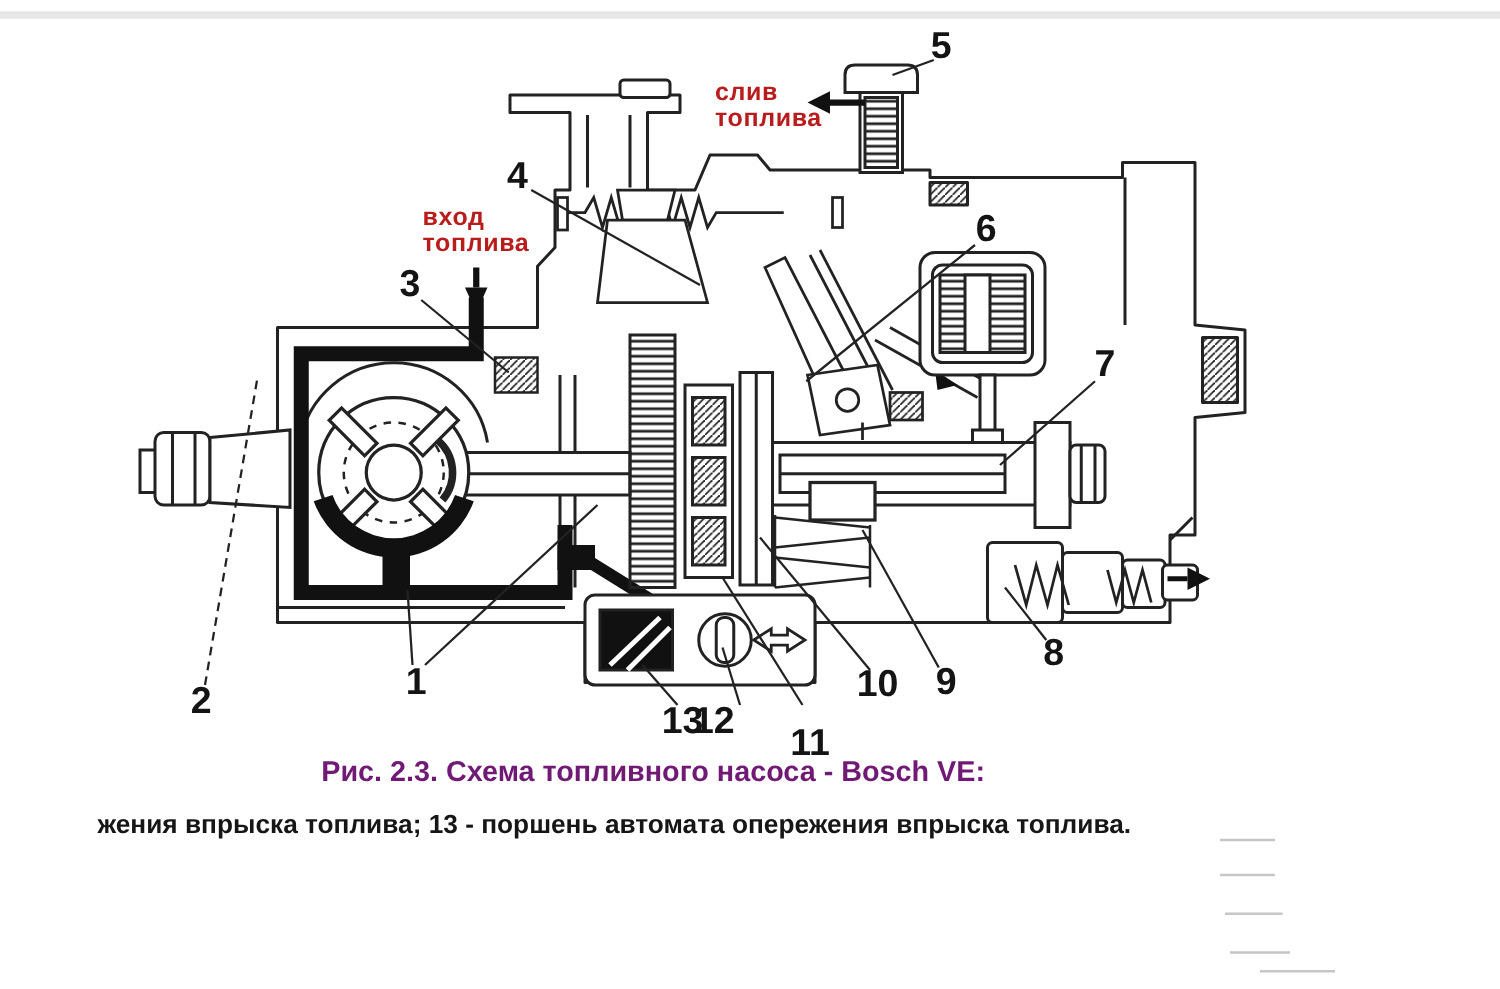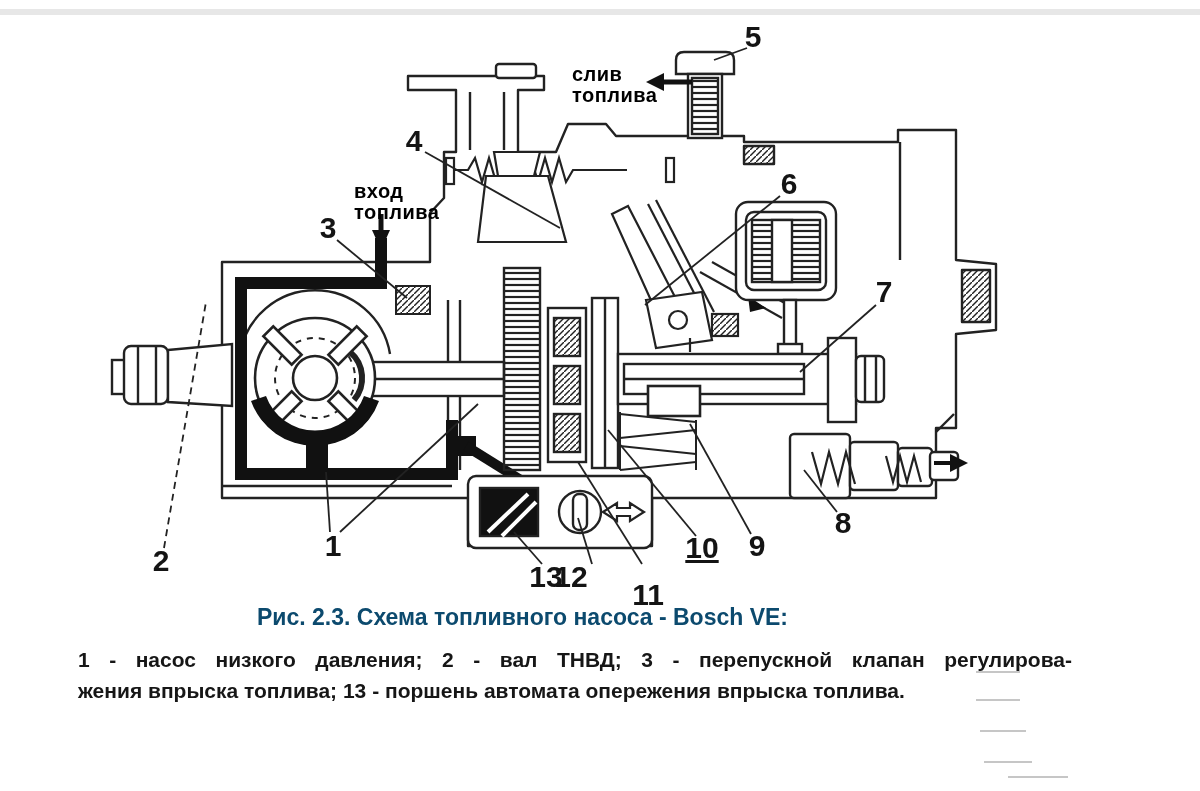--- a/index.html
+++ b/index.html
@@ -1,25 +1,25 @@
 <!DOCTYPE html>
 <html><head>
 <meta charset="utf-8">
 <style>
   html,body{margin:0;padding:0;background:#fff;}
   #page{position:relative;width:1200px;height:791px;background:#fff;overflow:hidden;
         font-family:"Liberation Sans",sans-serif;color:#151515;}
   .scanband{position:absolute;left:0;top:9px;width:1200px;height:6px;background:#e7e7e7;}
   svg{position:absolute;left:0;top:0;}
   .ann{position:absolute;font-weight:bold;font-size:20px;line-height:21px;white-space:pre-line;
-       color:#000000;letter-spacing:.5px;}
+       color:#b91c1c;letter-spacing:.5px;}
   .callout{position:absolute;transform:translate(-50%,-50%);font-weight:bold;font-size:30px;
        color:#141414;}
   .caption{position:absolute;left:0;top:604px;width:1045px;text-align:center;
-       font-weight:bold;font-size:23px;color:#0c4a6e;}
+       font-weight:bold;font-size:23px;color:#701a75;}
   .legend{position:absolute;left:78px;top:644px;width:994px;font-weight:bold;
        font-size:21px;line-height:31px;color:#161616;}
   .legend .jl{text-align:justify;text-align-last:justify;}
   .artifact{position:absolute;height:2px;background:#c6c6c6;}
 </style>
 </head>
 <body>
 
 <div id="page">
   <div class="scanband"></div>
@@ -182,42 +182,41 @@
       <line x1="592" y1="564" x2="578" y2="518"></line>
       <line x1="542" y1="564" x2="514" y2="532"></line>
       <line x1="330" y1="532" x2="326" y2="472"></line>
       <line x1="340" y1="532" x2="478" y2="404"></line>
       <line x1="164" y1="548" x2="206" y2="302" stroke-dasharray="7 5"></line>
     </g>
   </svg>
 
   <div class="ann" style="left:572px;top:64px;">слив
 топлива</div>
-  <div class="ann" style="left:338px;top:181px;margin-left:16px;">вход
+  <div class="ann" style="left:338px;top:164px;">вход
 топлива</div>
 
   <div id="callout-layer">
       <span class="callout" style="left: 333px; top: 546px;">1</span>
       <span class="callout" style="left: 161px; top: 561px;">2</span>
       <span class="callout" style="left: 328px; top: 228px;">3</span>
       <span class="callout" style="left: 414px; top: 141px;">4</span>
       <span class="callout" style="left: 753px; top: 37px;">5</span>
       <span class="callout" style="left: 789px; top: 184px;">6</span>
       <span class="callout" style="left: 884px; top: 292px;">7</span>
       <span class="callout" style="left: 843px; top: 523px;">8</span>
       <span class="callout" style="left: 757px; top: 546px;">9</span>
-      <span class="callout" style="left: 702px; top: 548px; text-decoration: underline;">10</span>
+      <span class="callout" style="left: 702px; top: 548px;">10</span>
       <span class="callout" style="left: 648px; top: 595px;">11</span>
       <span class="callout" style="left: 571px; top: 577px;">12</span>
       <span class="callout" style="left: 546px; top: 577px;">13</span>
     </div>
 
   <div class="caption">Рис. 2.3. Схема топливного насоса - Bosch VE:</div>
   <div class="legend">
-    <div class="jl">1 - насос низкого давления; 2 - вал ТНВД; 3 - перепускной клапан регулирова-</div>
     <div>жения впрыска топлива; 13 - поршень автомата опережения впрыска топлива.</div>
   </div>
 
   <div class="artifact" style="left:976px;top:671px;width:44px;"></div>
   <div class="artifact" style="left:976px;top:699px;width:44px;"></div>
   <div class="artifact" style="left:980px;top:730px;width:46px;"></div>
   <div class="artifact" style="left:984px;top:761px;width:48px;"></div>
   <div class="artifact" style="left:1008px;top:776px;width:60px;"></div>
 </div>
 

